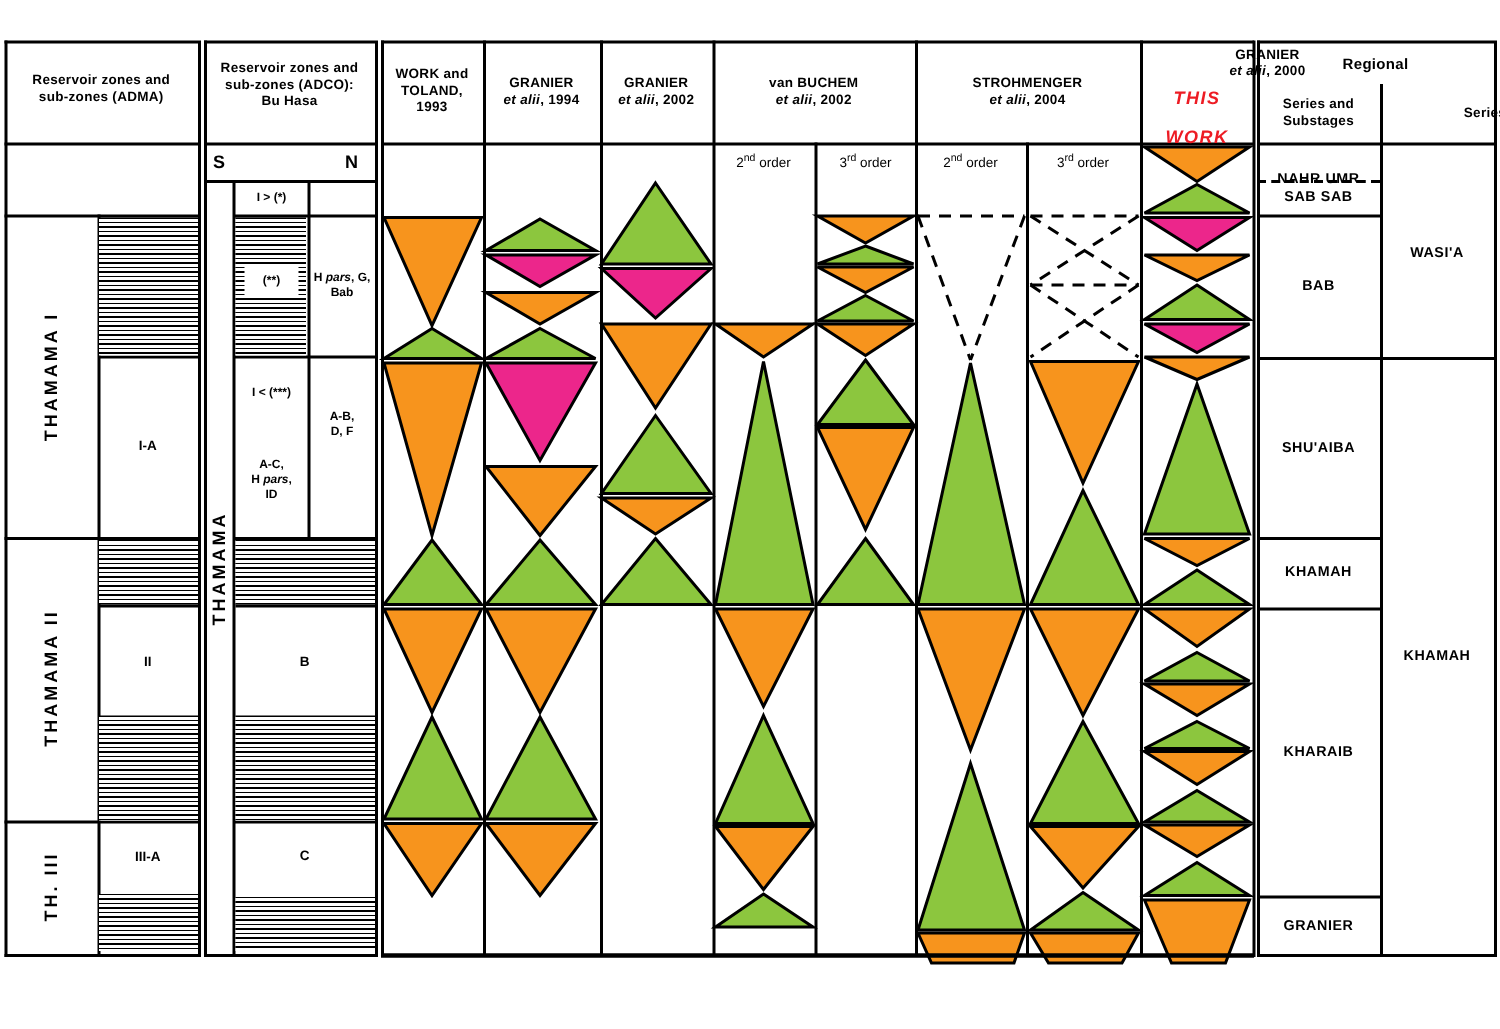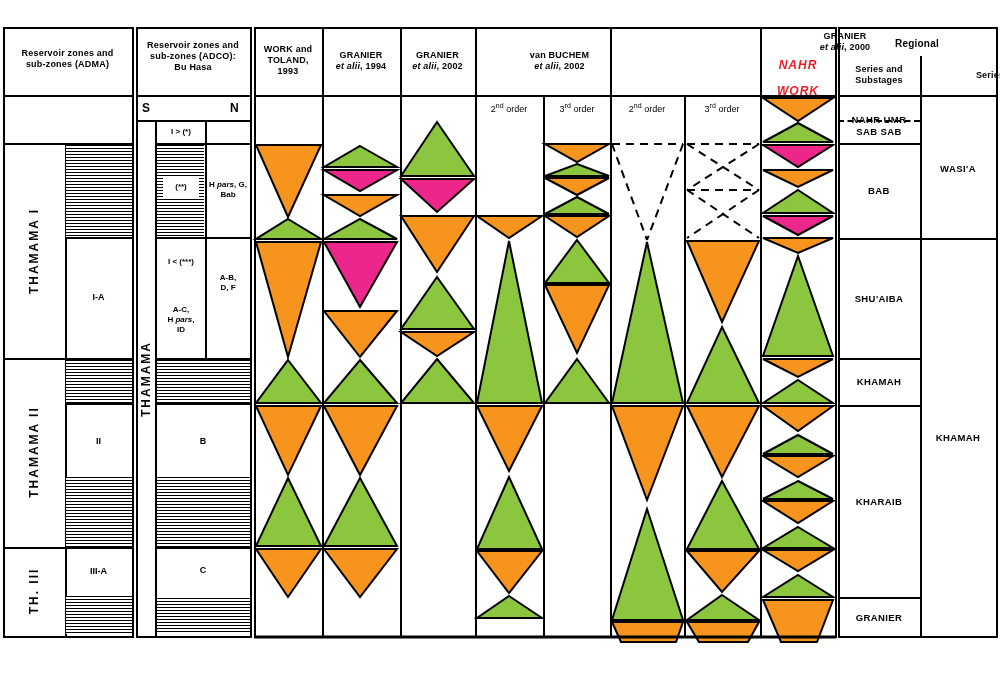--- a/index.html
+++ b/index.html
@@ -131,30 +131,34 @@
     <div>1993</div>
   </div>
   <div class="hdr" style="left:322px;top:50px;width:78px">
     <div>GRANIER</div>
     <div><span class="it">et alii</span><span>, 1994</span></div>
   </div>
   <div class="hdr" style="left:400px;top:50px;width:75px">
     <div>GRANIER</div>
     <div><span class="it">et alii</span><span>, 2002</span></div>
   </div>
-  <div class="hdr" style="left:492px;top:50px;width:135px">
+  <div class="hdr" style="left:475px;top:50px;width:135px">
     <div>van BUCHEM</div>
     <div><span class="it">et alii</span><span>, 2002</span></div>
+  </div>
+  <div class="hdr" style="left:610px;top:50px;width:150px">
+    <div>STROHMENGER</div>
+    <div><span class="it">et alii</span><span>, 2004</span></div>
   </div>
   <div class="hdr" style="left:804px;top:31px;width:82px">
     <div>GRANIER</div>
     <div><span class="it">et alii</span><span>, 2000</span></div>
   </div>
   <div class="thiswork red" style="left:760px;top:58px;width:76px">
-    <div>NAHR</div>
+    <div>THIS</div>
     <div style="margin-top:12px">WORK</div>
   </div>
 
   <div class="order" style="left:475px;top:102px;width:68px"><span>2</span><sup>nd</sup> <span>order</span></div>
   <div class="order" style="left:544px;top:102px;width:66px"><span>3</span><sup>rd</sup> <span>order</span></div>
   <div class="order" style="left:610px;top:102px;width:74px"><span>2</span><sup>nd</sup> <span>order</span></div>
   <div class="order" style="left:684px;top:102px;width:76px"><span>3</span><sup>rd</sup> <span>order</span></div>
 
   <div class="hdr" style="left:838px;top:38px;width:158px;font-size:10px">Regional</div>
   <div class="hdr" style="left:838px;top:64px;width:82px">

